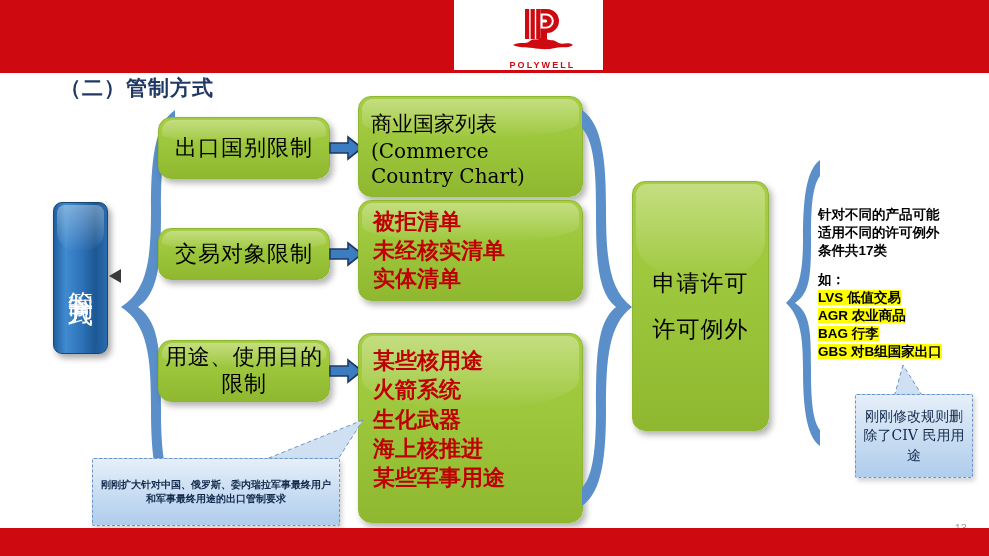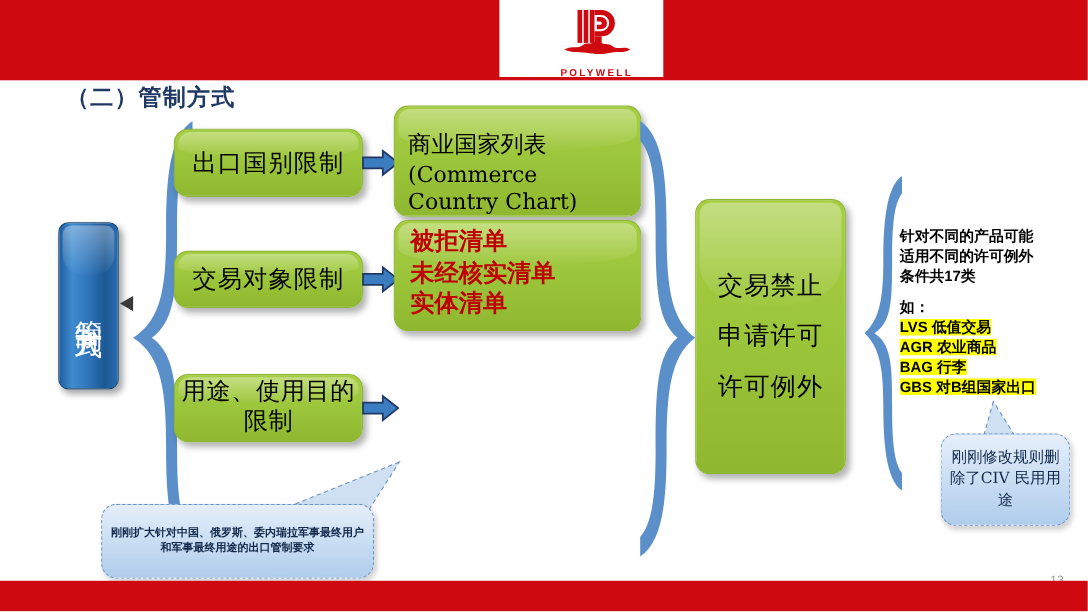--- a/index.html
+++ b/index.html
@@ -135,21 +135,21 @@
 
   
   .brace { position: absolute; }
 
   
   .arrow { position: absolute; }
 
   
   .callout {
     position: absolute;
-    border-radius: 14px;
+    border-radius: 2px;
     background: linear-gradient(180deg, #E6EFFA 0%, #C7DCF2 55%, #AFCDEC 100%);
     border: 1px dashed #6E94C4;
     box-sizing: border-box;
     display: flex;
     align-items: center;
     justify-content: center;
     text-align: center;
     color: #11294A;
     font-family: "DejaVu Serif", "Liberation Serif", serif;
     box-shadow: 2px 3px 5px rgba(0,0,0,0.18);
@@ -210,75 +210,83 @@
   <div class="gbox" style="left:158px; top:117px; width:172px; height:62px; justify-content:center;">
     <div class="txt" style="text-align:center; font-size:22px; letter-spacing:1px;">出口国别限制</div>
   </div>
 
   <div class="arrow" style="left:329px; top:135px; width:34px; height:26px;">
     <svg width="34" height="26" viewBox="0 0 34 26" xmlns="http://www.w3.org/2000/svg">
       <path d="M1 8 H19 V2 L33 13 L19 24 V18 H1 Z" fill="#3C7CC0" stroke="#1F3864" stroke-width="1.6"></path>
     </svg>
   </div>
 
-  <div class="gbox" style="left:358px; top:96px; width:225px; height:101px; align-items:flex-end; padding:8px 24px 0 12px;">
+  <div class="gbox" style="left:358px; top:96px; width:225px; height:101px; align-items:center; padding:8px 24px 0 12px;">
     <div class="txt" style="text-align:left;">
       <div style="font-size:21px; line-height:1.22;">商业国家列表</div>
       <div style="font-size:20px; line-height:1.26; margin-top:1px;">(Commerce  Country Chart)</div>
     </div>
   </div>
 
   <div class="gbox" style="left:158px; top:228px; width:172px; height:52px; justify-content:center;">
     <div class="txt" style="text-align:center; font-size:22px; letter-spacing:1px;">交易对象限制</div>
   </div>
 
   <div class="arrow" style="left:329px; top:241px; width:34px; height:26px;">
     <svg width="34" height="26" viewBox="0 0 34 26" xmlns="http://www.w3.org/2000/svg">
       <path d="M1 8 H19 V2 L33 13 L19 24 V18 H1 Z" fill="#3C7CC0" stroke="#1F3864" stroke-width="1.6"></path>
     </svg>
   </div>
 
-  <div class="gbox" style="left:358px; top:200px; width:225px; height:101px; align-items:flex-start; padding:6px 0 0 14px;font-family:Liberation Mono, monospace;">
+  <div class="gbox" style="left:358px; top:200px; width:225px; height:101px; align-items:flex-start; padding:6px 0 0 14px;">
     <div class="txt red-txt" style="text-align:left; font-size:22px; line-height:1.30; font-weight:bold;">
       <div>被拒清单</div>
       <div>未经核实清单</div>
       <div>实体清单</div>
     </div>
   </div>
 
   <div class="gbox" style="left:158px; top:340px; width:172px; height:62px; justify-content:center;">
     <div class="txt" style="text-align:center; font-size:22px; letter-spacing:0.5px; line-height:1.22;">用途、使用目的限制</div>
   </div>
 
   <div class="arrow" style="left:329px; top:358px; width:34px; height:26px;">
     <svg width="34" height="26" viewBox="0 0 34 26" xmlns="http://www.w3.org/2000/svg">
       <path d="M1 8 H19 V2 L33 13 L19 24 V18 H1 Z" fill="#3C7CC0" stroke="#1F3864" stroke-width="1.6"></path>
     </svg>
   </div>
 
+  <div class="gbox" style="left:358px; top:333px; width:225px; height:190px; align-items:flex-start; padding:12px 0 0 14px;">
+    <div class="txt red-txt" style="text-align:left; font-size:22px; line-height:1.33; font-weight:bold;">
+      <div>某些核用途</div>
+      <div>火箭系统</div>
+      <div>生化武器</div>
+      <div>海上核推进</div>
+      <div>某些军事用途</div>
+    </div>
+  </div>
 
   <div class="bbox" style="left:53px; top:202px; width:55px; height:152px;">
     <div class="txt">管制方式</div>
   </div>
 
   <div class="arrow" style="left:108px; top:268px; width:14px; height:16px;">
     <svg width="14" height="16" viewBox="0 0 14 16" xmlns="http://www.w3.org/2000/svg">
       <path d="M13 1 L1 8 L13 15 Z" fill="#3A3A3A"></path>
     </svg>
   </div>
 
   <div class="brace" style="left:578px; top:108px; width:56px; height:400px;">
     <svg width="56" height="400" viewBox="0 0 56 400" xmlns="http://www.w3.org/2000/svg">
       <path d="M4 2 C25 16 28 55 28 100 C28 150 31 182 54 199 C31 216 28 250 28 300 C28 345 25 384 4 398 L4 380 C17 366 18 330 18 300 C18 248 19 214 38 199 C19 184 18 150 18 100 C18 70 17 34 4 20 Z" fill="#5B8FC9"></path>
     </svg>
   </div>
 
   <div class="gbox" style="left:632px; top:181px; width:137px; height:250px; justify-content:center;">
     <div class="txt" style="text-align:center; font-size:23px; line-height:2.0; letter-spacing:1px;">
-      <div>交易禁止</div>
       <div>申请许可</div>
       <div>许可例外</div>
     </div>
   </div>
 
   <div class="brace" style="left:783px; top:158px; width:40px; height:290px;">
     <svg width="40" height="290" viewBox="0 0 40 290" xmlns="http://www.w3.org/2000/svg">
       <path d="M37 2 C22 12 20 48 20 80 C20 112 17 132 3 145 C17 158 20 178 20 210 C20 242 22 278 37 288 L37 272 C29 262 28 238 28 210 C28 172 27 155 12 145 C27 135 28 118 28 80 C28 52 29 28 37 18 Z" fill="#5B8FC9"></path>
     </svg>
   </div>

